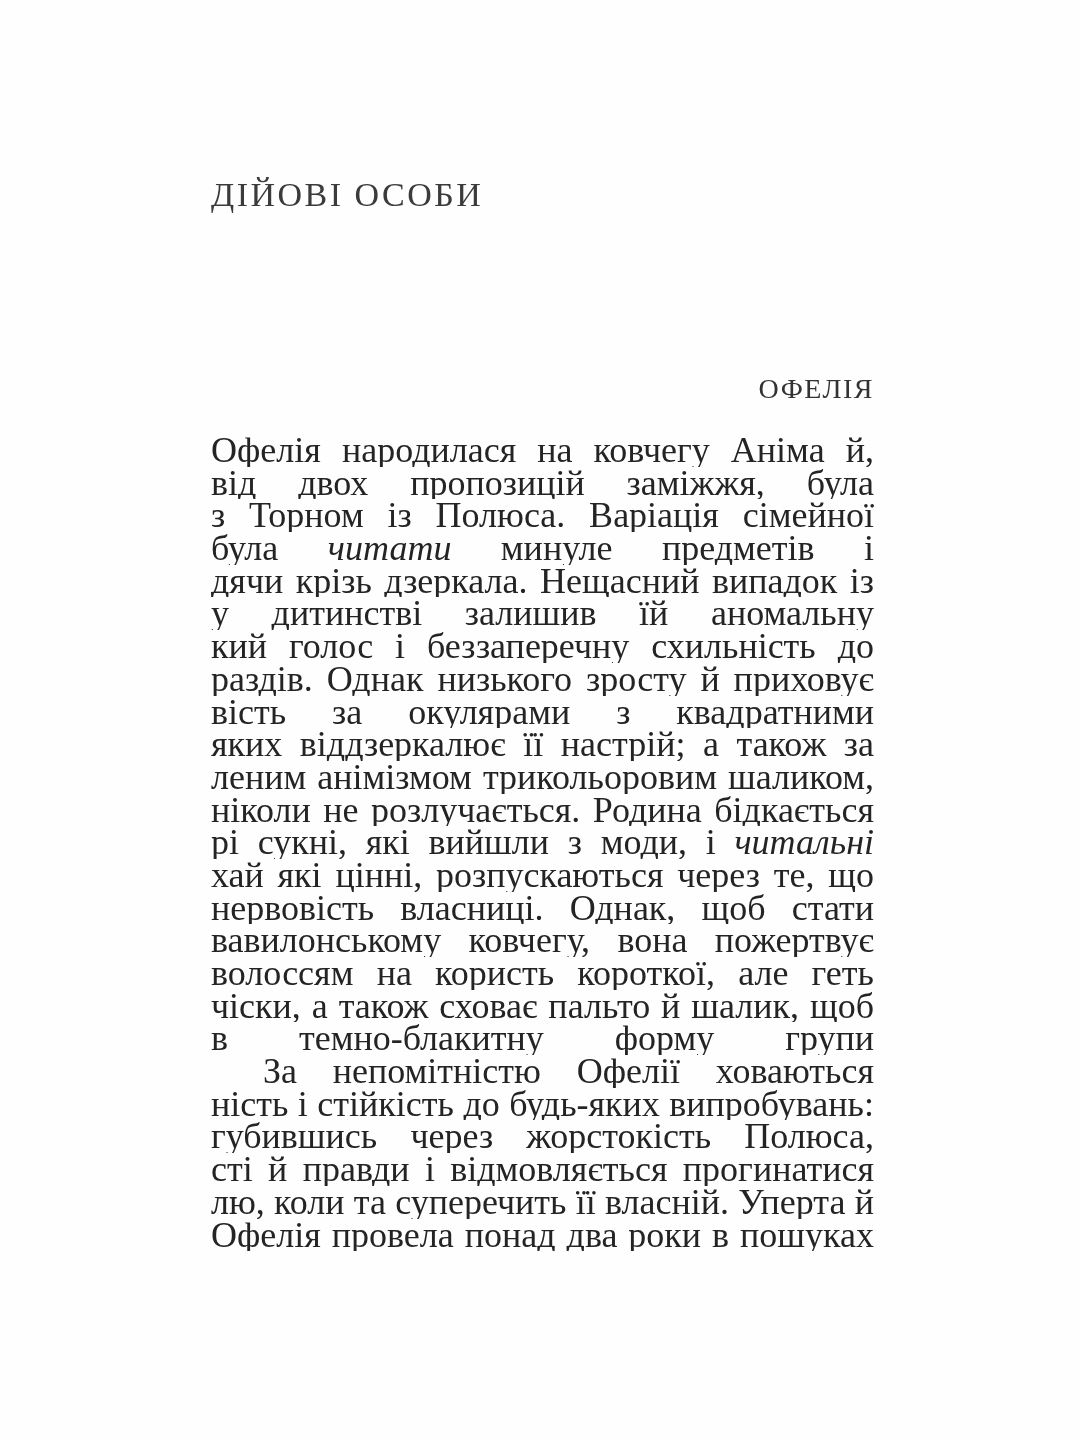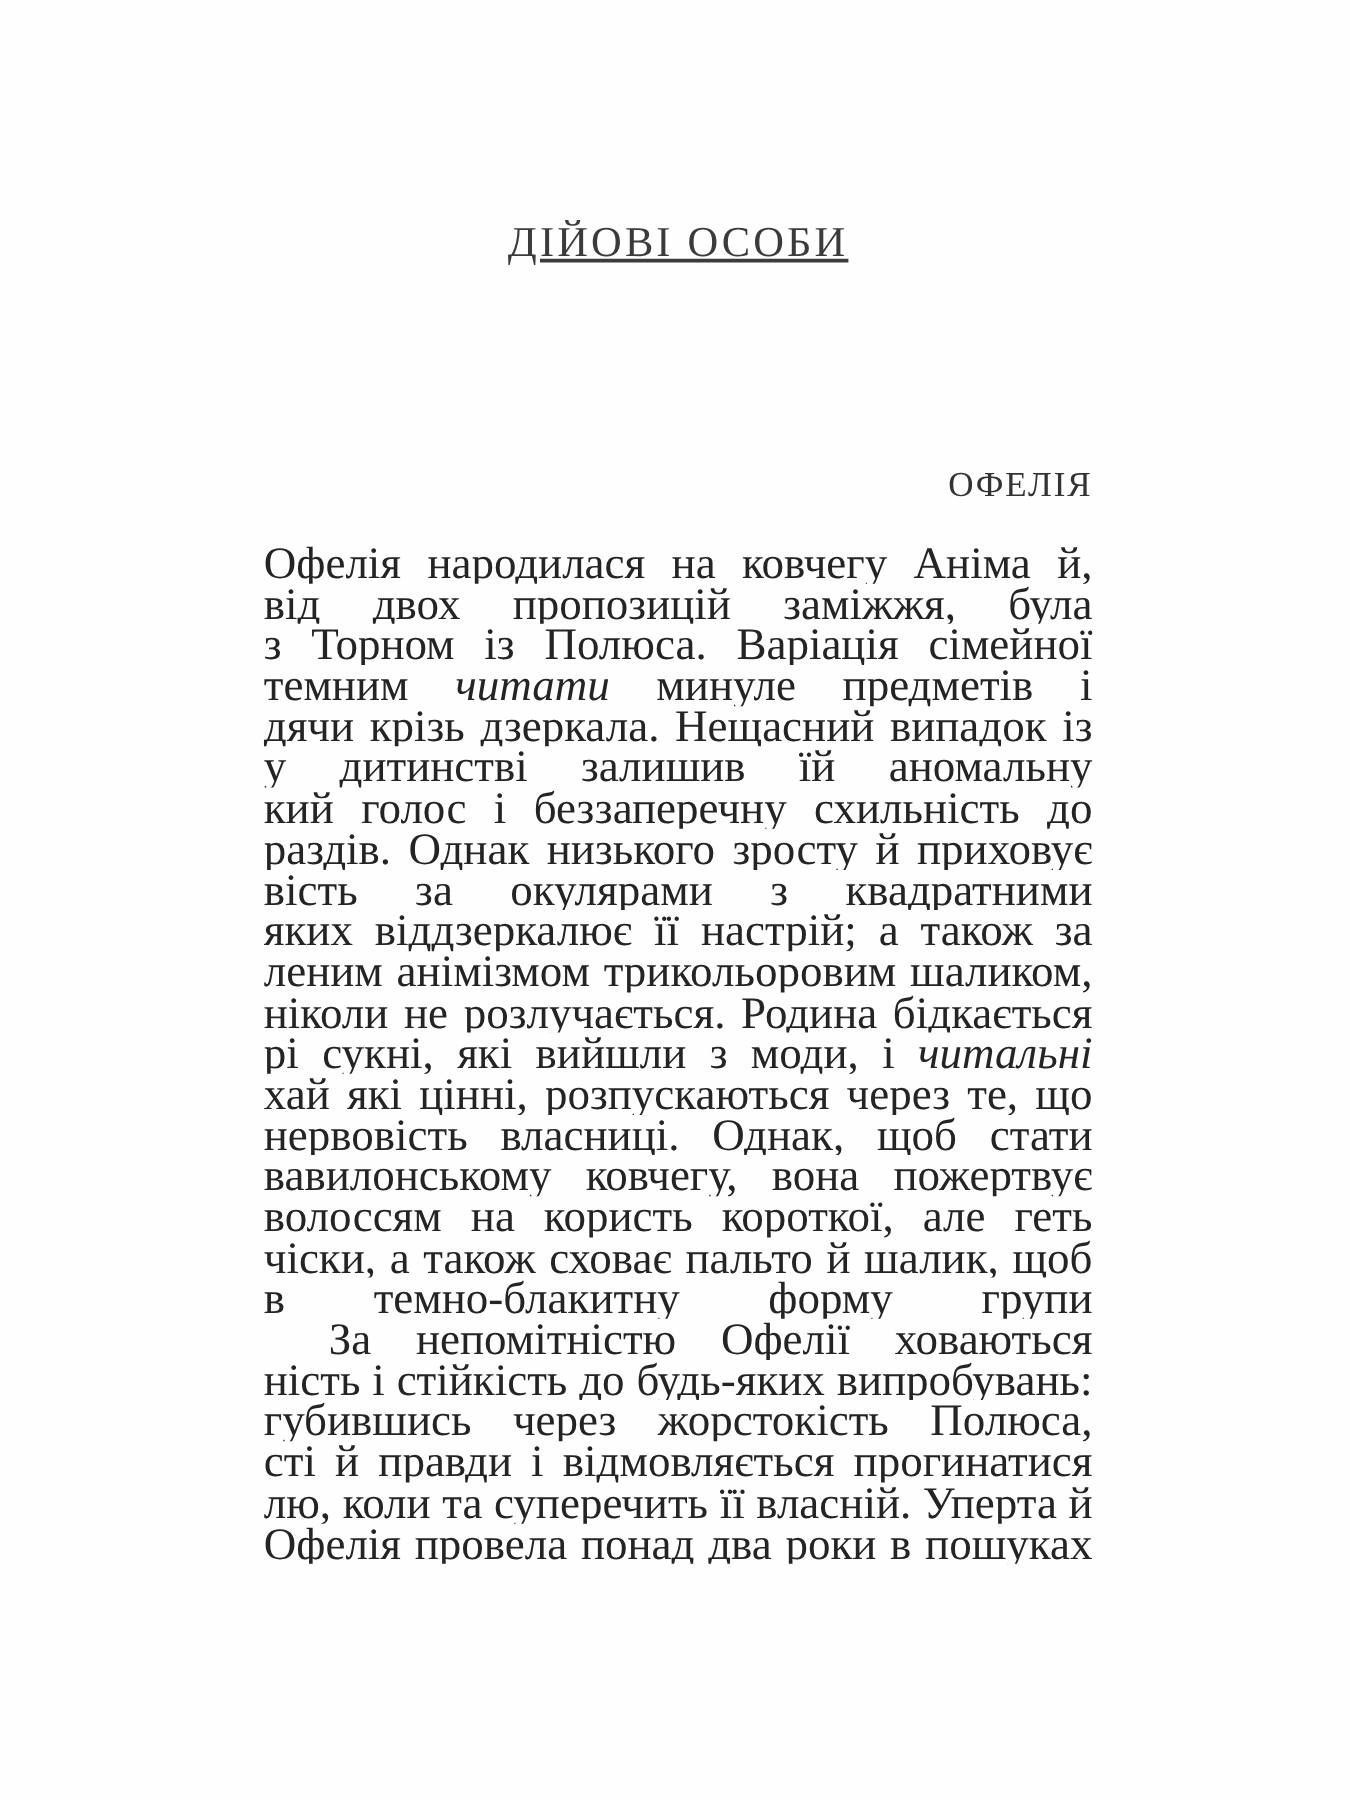--- a/index.html
+++ b/index.html
@@ -14,27 +14,25 @@
     background: #fefefe;
     font-family: "Liberation Serif", "DejaVu Serif", serif;
     overflow: hidden;
   }
   .chapter-title {
     position: absolute;
     top: 178px;
     left: 211px;
     width: 663px;
     margin: 0;
-    text-align: center;
     font-size: 34px;
     font-weight: 400;
     letter-spacing: 2.5px;
     line-height: 1;
     color: #3b3b3b;
-    text-decoration: underline;
   }
   .section-title {
     position: absolute;
     top: 375px;
     left: 211px;
     width: 663px;
     margin: 0;
     text-align: right;
     font-size: 28px;
     font-weight: 400;
@@ -73,21 +71,21 @@
 <body>
 
 <div class="page">
   <h1 class="chapter-title">ДІЙОВІ ОСОБИ</h1>
   <h2 class="section-title">ОФЕЛІЯ</h2>
   <div class="text-block">
       <div class="para">
         <div class="line"><span>Офелія народилася на ковчегу Аніма й, відмовившись</span></div>
         <div class="line"><span>від двох пропозицій заміжжя, була змушена побратися</span></div>
         <div class="line"><span>з Торном із Полюса. Варіація сімейної потуги дає їй</span></div>
-        <div class="line"><span>темним </span><span class="em">читати</span><span> минуле предметів і пересуватися, прохо-</span></div>
+        <div class="line"><span>була </span><span class="em">читати</span><span> минуле предметів і пересуватися, прохо-</span></div>
         <div class="line"><span>дячи крізь дзеркала. Нещасний випадок із дзеркалом</span></div>
         <div class="line"><span>у дитинстві залишив їй аномальну незграбність, тихень-</span></div>
         <div class="line"><span>кий голос і беззаперечну схильність до створення нега-</span></div>
         <div class="line"><span>раздів. Однак низького зросту й приховує сором’язли-</span></div>
         <div class="line"><span>вість за окулярами з квадратними скельцями, колір</span></div>
         <div class="line"><span>яких віддзеркалює її настрій; а також за старим, ожив-</span></div>
         <div class="line"><span>леним анімізмом трикольоровим шаликом, із яким вона</span></div>
         <div class="line"><span>ніколи не розлучається. Родина бідкається через її суво-</span></div>
         <div class="line"><span>рі сукні, які вийшли з моди, і </span><span class="em">читальні</span><span> рукавички, що,</span></div>
         <div class="line"><span>хай які цінні, розпускаються через те, що їх згризає</span></div>

